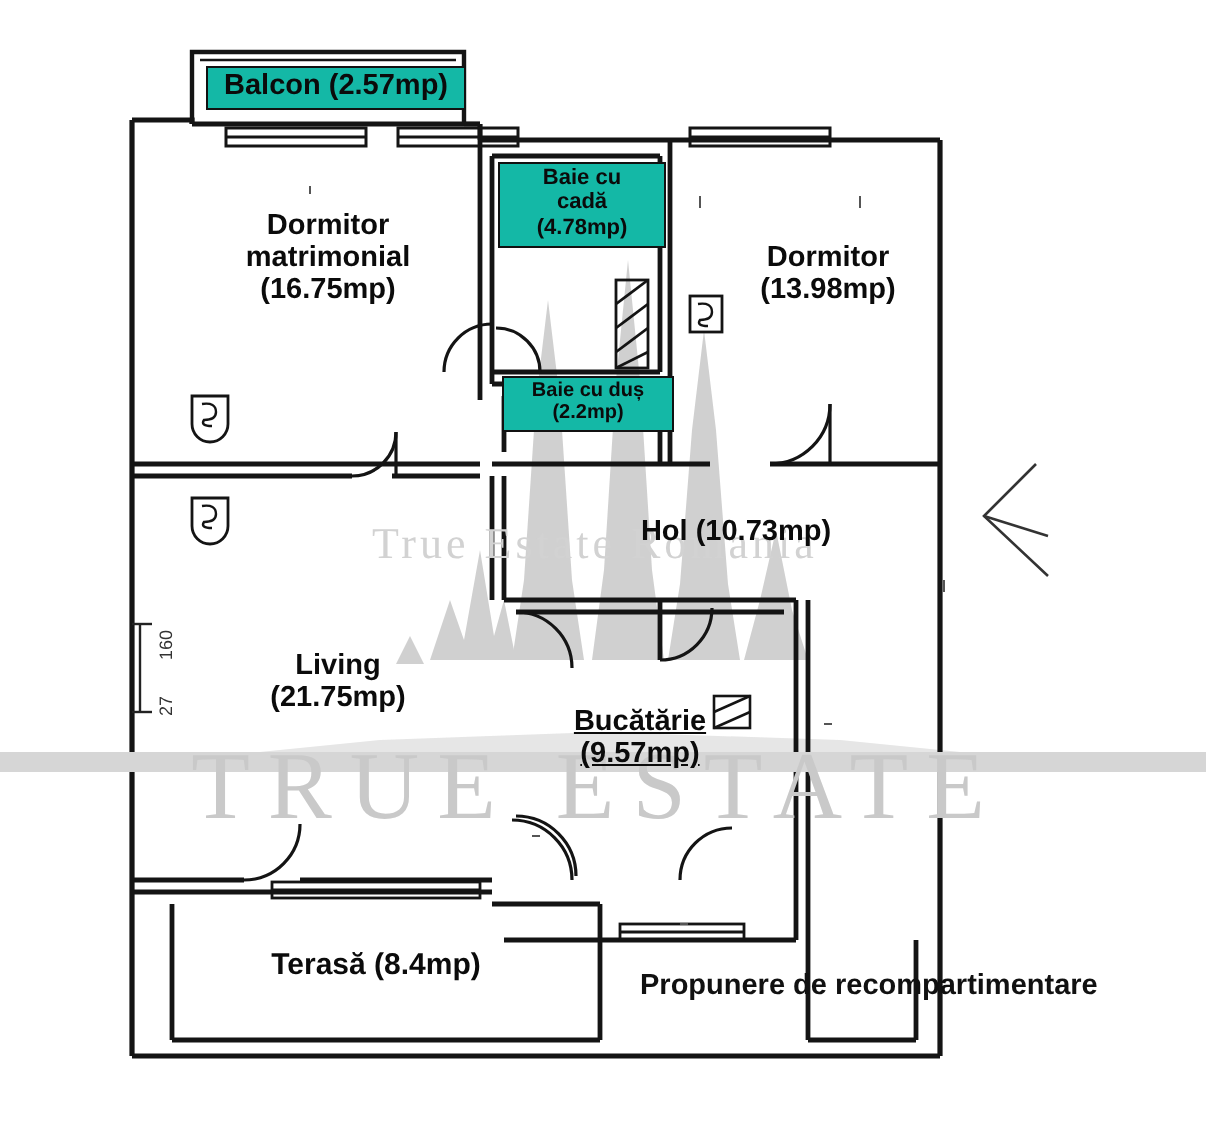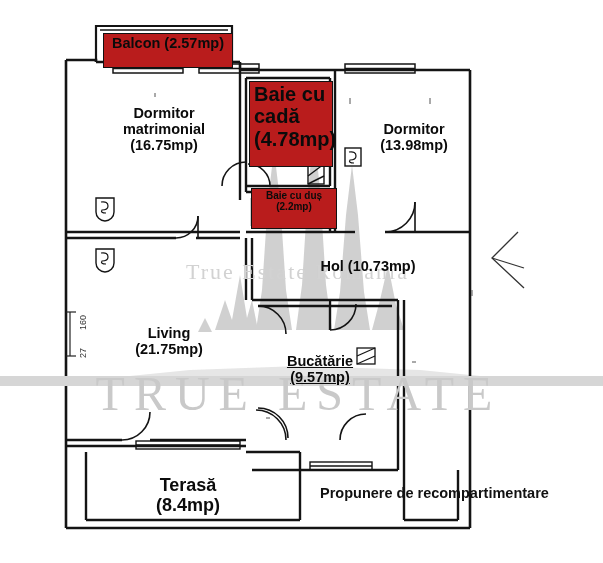--- a/index.html
+++ b/index.html
@@ -63,23 +63,23 @@
     position: absolute;
     font-family: "Liberation Sans", sans-serif;
     font-weight: bold;
     color: #0b0b0b;
     line-height: 1.12;
     white-space: pre-line;
     text-align: center;
     pointer-events: none;
   }
   .boxed {
-    background: #b91c1c;
+    background: #14b8a6;
     border: 1.6px solid #111;
-    padding: 1px 4px 16px 4px;
+    padding: 1px 4px 3px 4px;
   }
   .caption {
     position: absolute;
     font-family: "Liberation Sans", sans-serif;
     font-weight: bold;
     font-size: 14.5px;
     color: #111;
     white-space: nowrap;
   }
   .dim-text {
@@ -276,38 +276,38 @@
   <div class="wm-bar"></div>
   <div class="wm-main">TRUE ESTATE</div>
   <div class="wm-sub">True Estate Romania</div>
 
   <div class="room-label boxed" style="left:103px; top:33px; width:120px; font-size:14.5px;">Balcon (2.57mp)</div>
 
   <div class="room-label" style="left:103px; top:105px; width:122px; font-size:14.5px;">Dormitor
 matrimonial
 (16.75mp)</div>
 
-  <div class="room-label boxed" style="left:249px; top:81px; width:74px; font-size:20px; text-align:left;">Baie cu
+  <div class="room-label boxed" style="left:249px; top:81px; width:74px; font-size:11px; text-align:center;">Baie cu
 cadă
 (4.78mp)</div>
 
   <div class="room-label" style="left:366px; top:121px; width:96px; font-size:14.5px;">Dormitor
 (13.98mp)</div>
 
   <div class="room-label boxed" style="left:251px; top:188px; width:76px; font-size:10px;">Baie cu duș
 (2.2mp)</div>
 
   <div class="room-label" style="left:309px; top:258px; width:118px; font-size:14.5px;">Hol (10.73mp)</div>
 
   <div class="room-label" style="left:124px; top:325px; width:90px; font-size:14.5px;">Living
 (21.75mp)</div>
 
   <div class="room-label" style="left:274px; top:353px; width:92px; font-size:14.5px;text-decoration:underline;">Bucătărie
 (9.57mp)</div>
 
-  <div class="room-label" style="left:130px; top:475px; width:116px; font-size:18px;">Terasă (8.4mp)</div>
+  <div class="room-label" style="left:130px; top:475px; width:116px; font-size:15px;">Terasă (8.4mp)</div>
 
   <div class="dim-text" style="left:78px; top:330px;">160</div>
   <div class="dim-text" style="left:78px; top:358px;">27</div>
 
   <div class="caption" style="left:320px; top:485px;">Propunere de recompartimentare</div>
 
 </div>
 
 </body></html>

